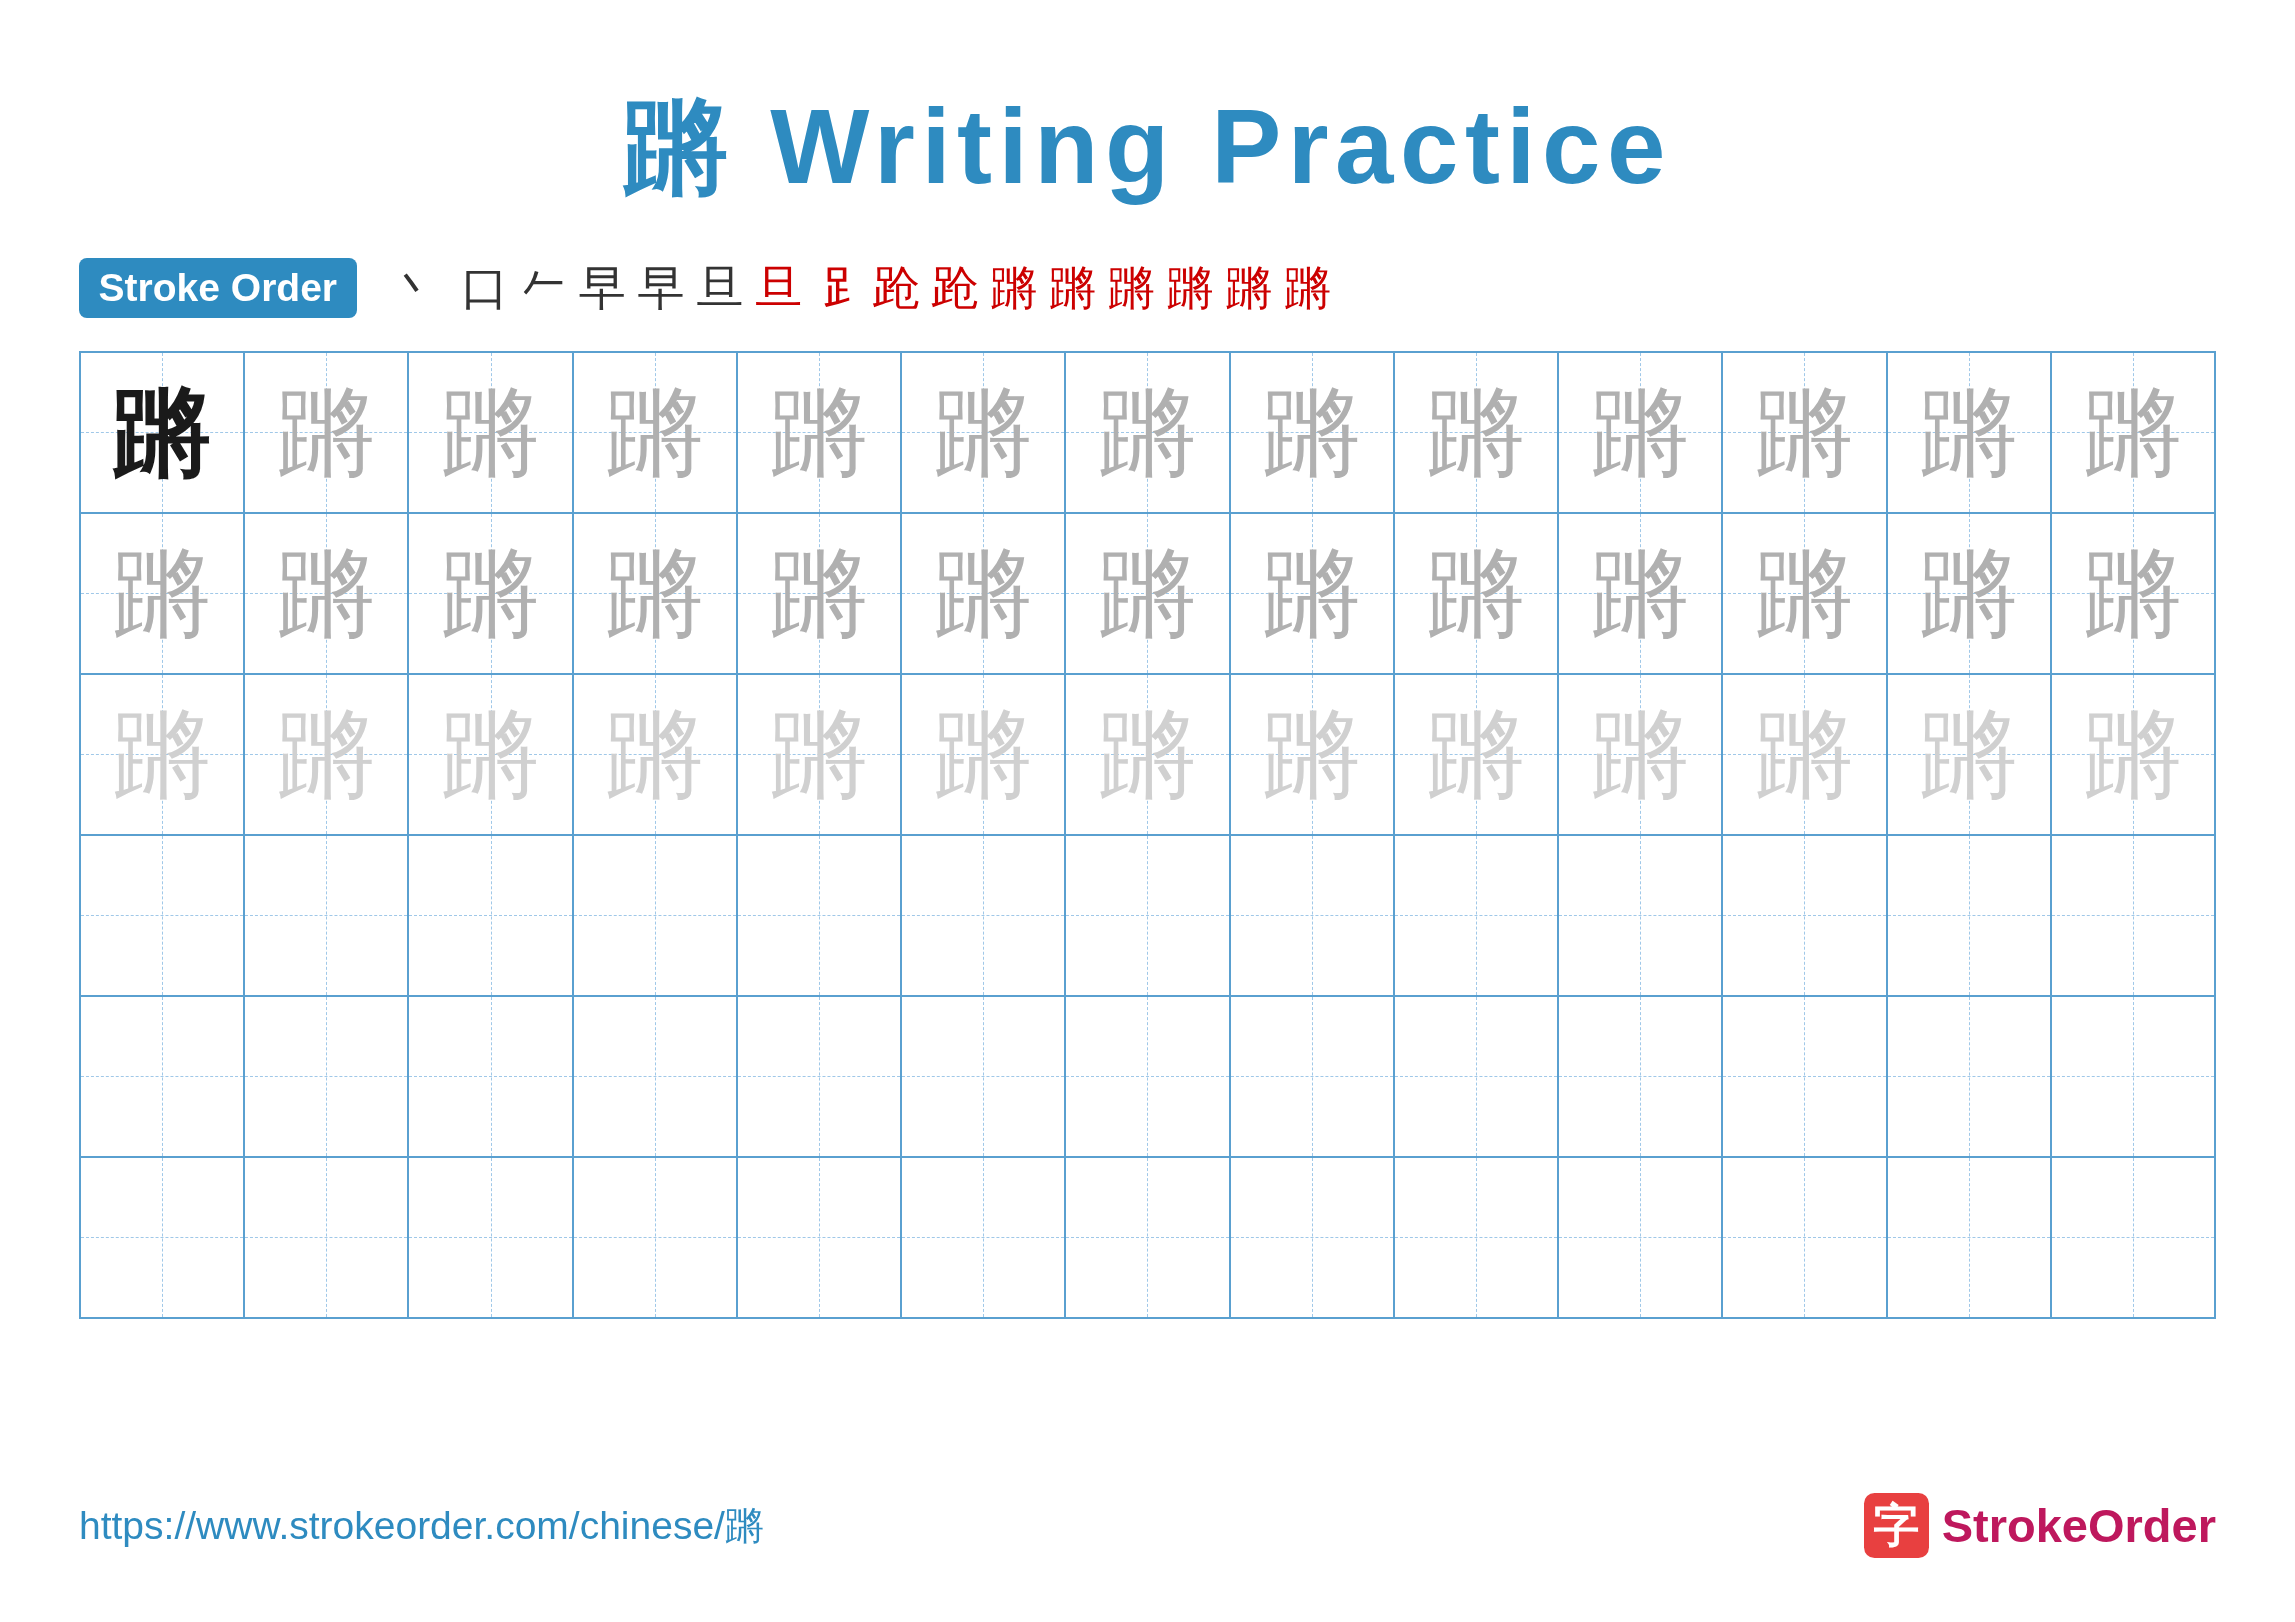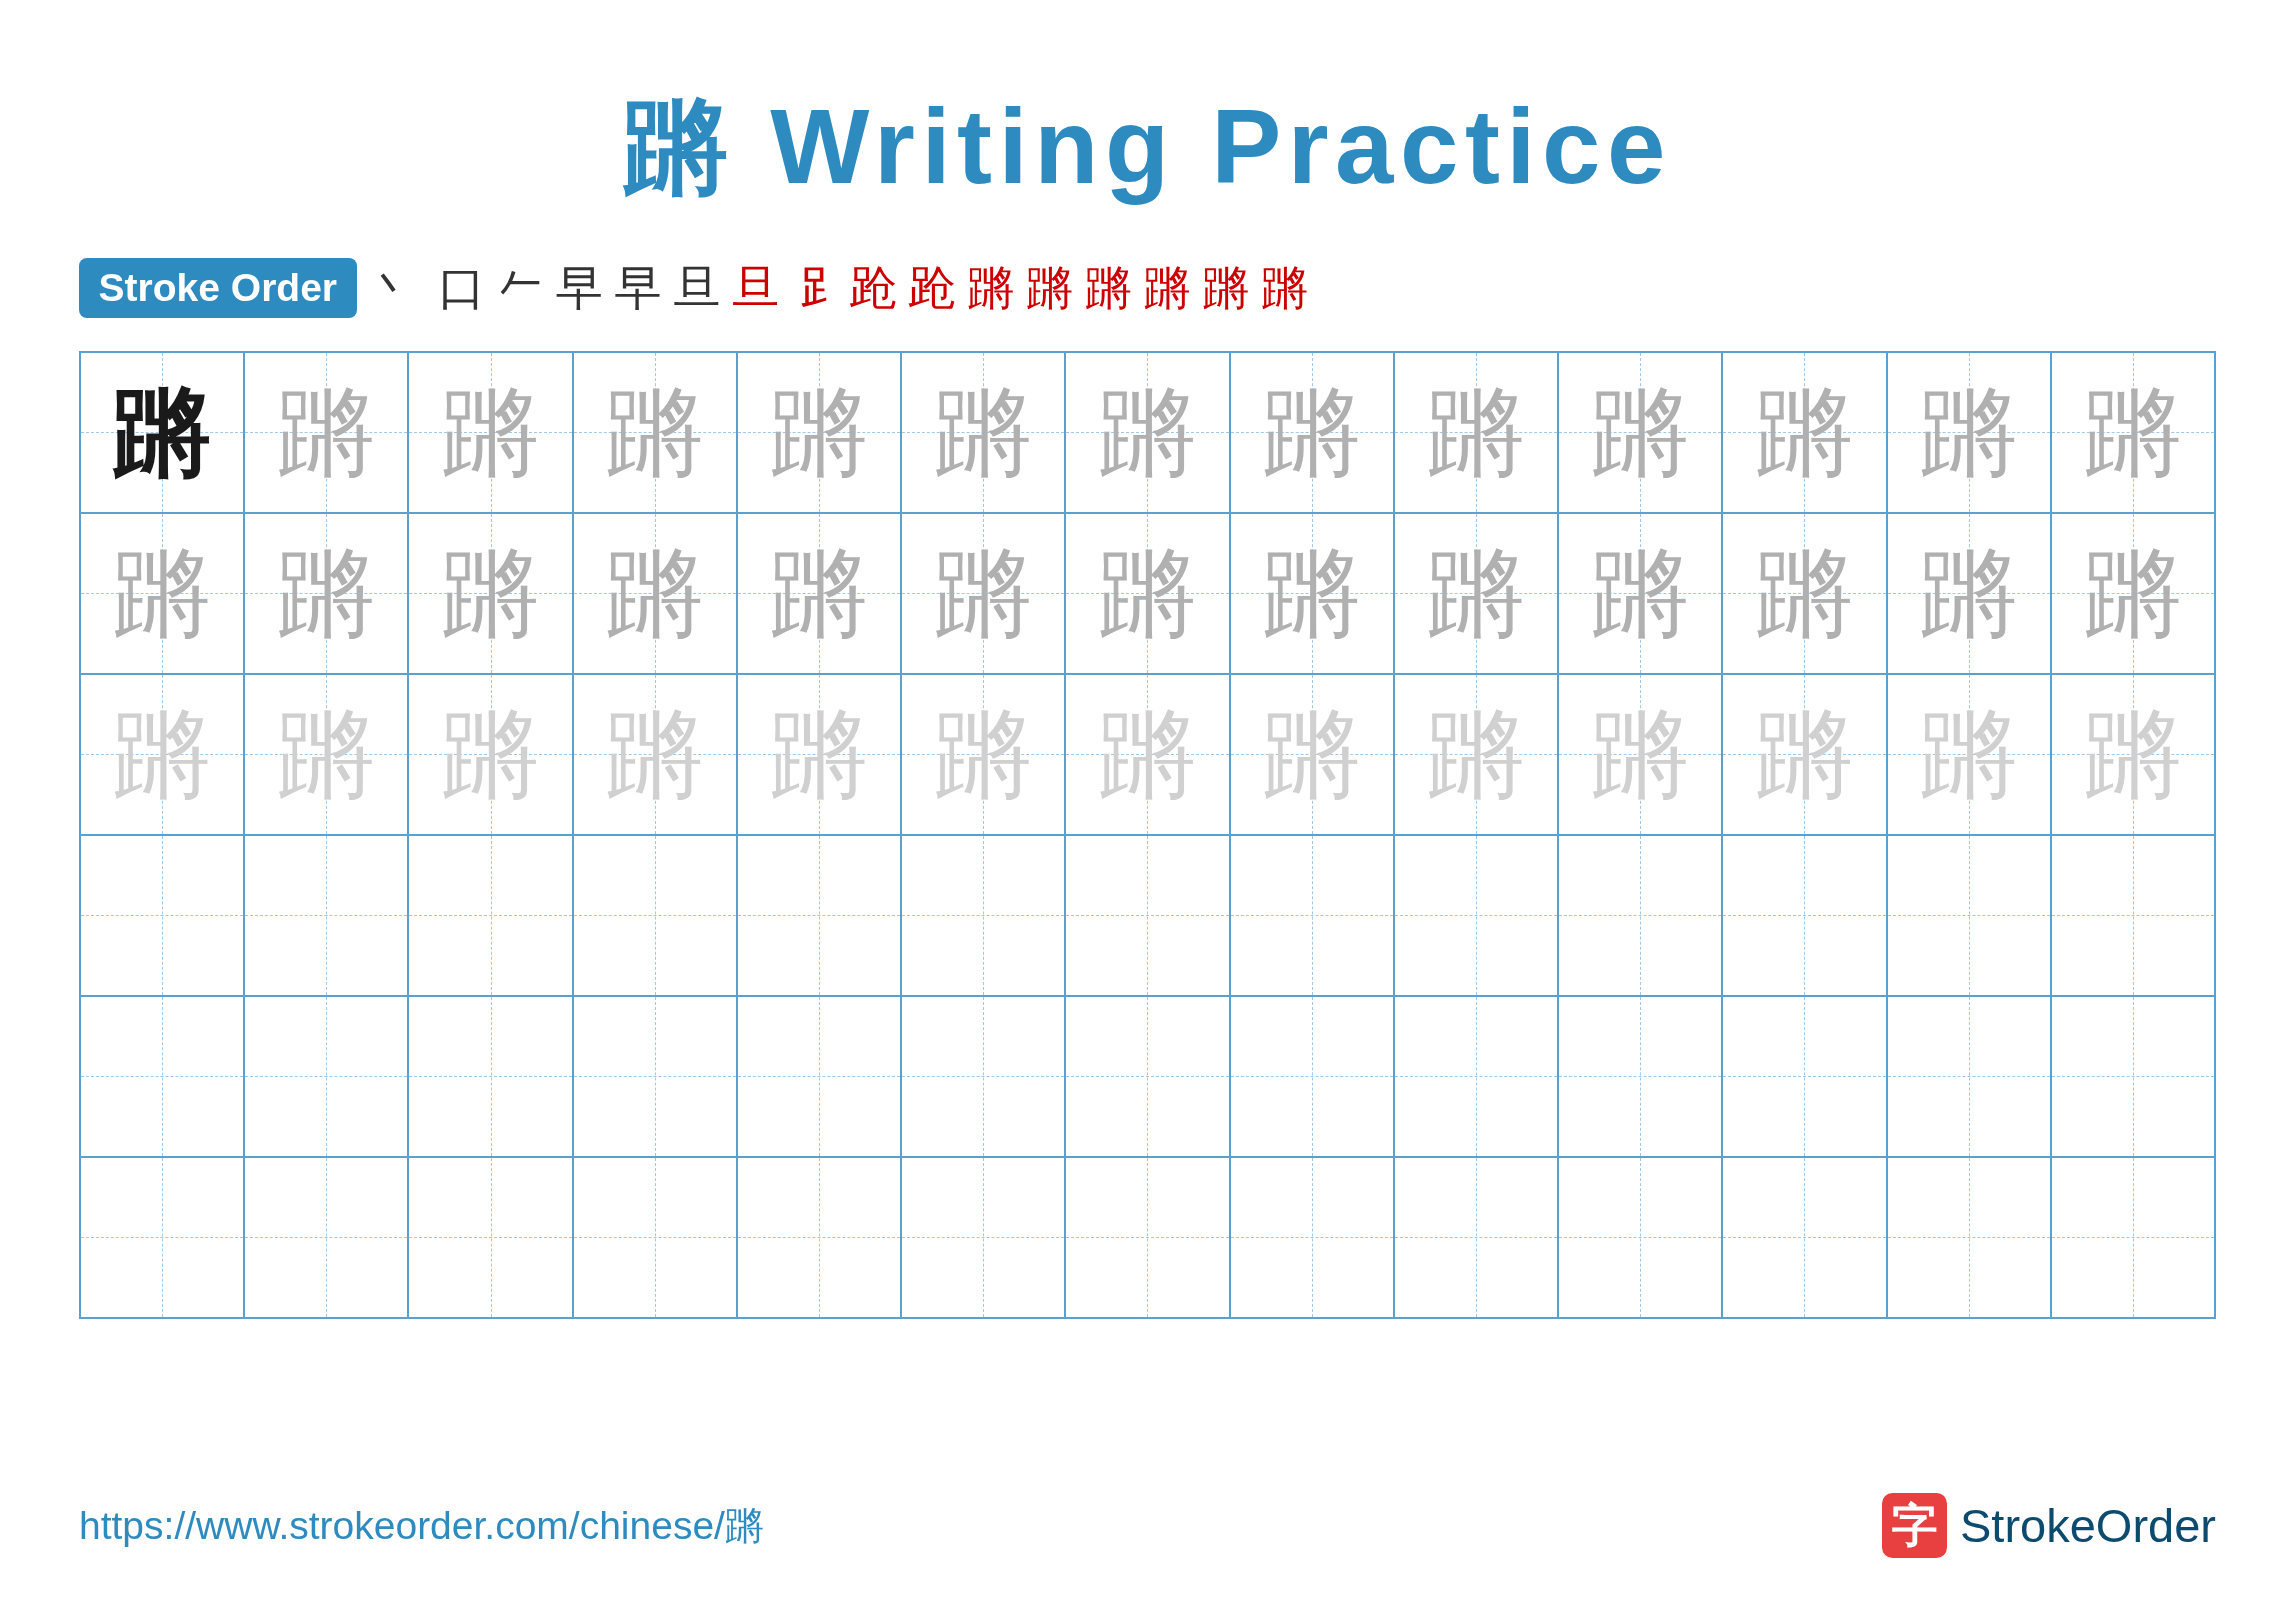--- a/index.html
+++ b/index.html
@@ -31,21 +31,21 @@
       font-weight: bold;
       color: #2e8bc0;
       letter-spacing: 6.5px;
     }
 
     
     .stroke-order-row {
       display: flex;
       align-items: center;
       margin-bottom: 33px;
-      gap: 11px;
+      gap: 34px;
     }
     .stroke-order-badge {
       background: #2e8bc0;
       color: white;
       font-size: 39px;
       font-weight: bold;
       padding: 7.9px 19.6px;
       border-radius: 7.9px;
       white-space: nowrap;
       flex-shrink: 0;
@@ -155,22 +155,22 @@
       display: flex;
       align-items: center;
       justify-content: center;
       color: white;
       font-size: 46px;
       font-weight: bold;
     }
 
     .footer-logo-text {
       font-size: 47px;
-      font-weight: normal;
-      color: #0c4a6e;
+      font-weight: bold;
+      color: #be185d;
     }
   </style>
 </head>
 <body>
 
 <div class="page">
 
   <div class="title">
     <h1>
       <span style="color:#2e8bc0;">蹡</span>

